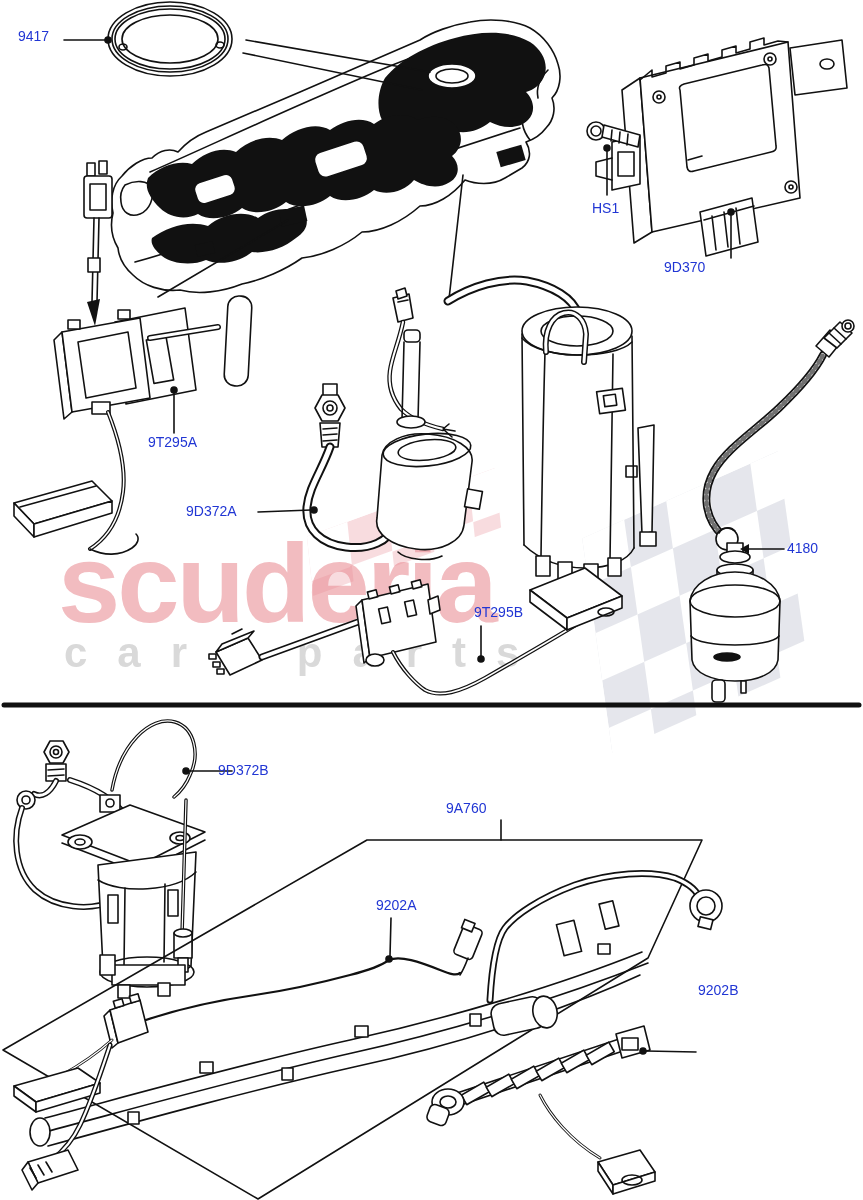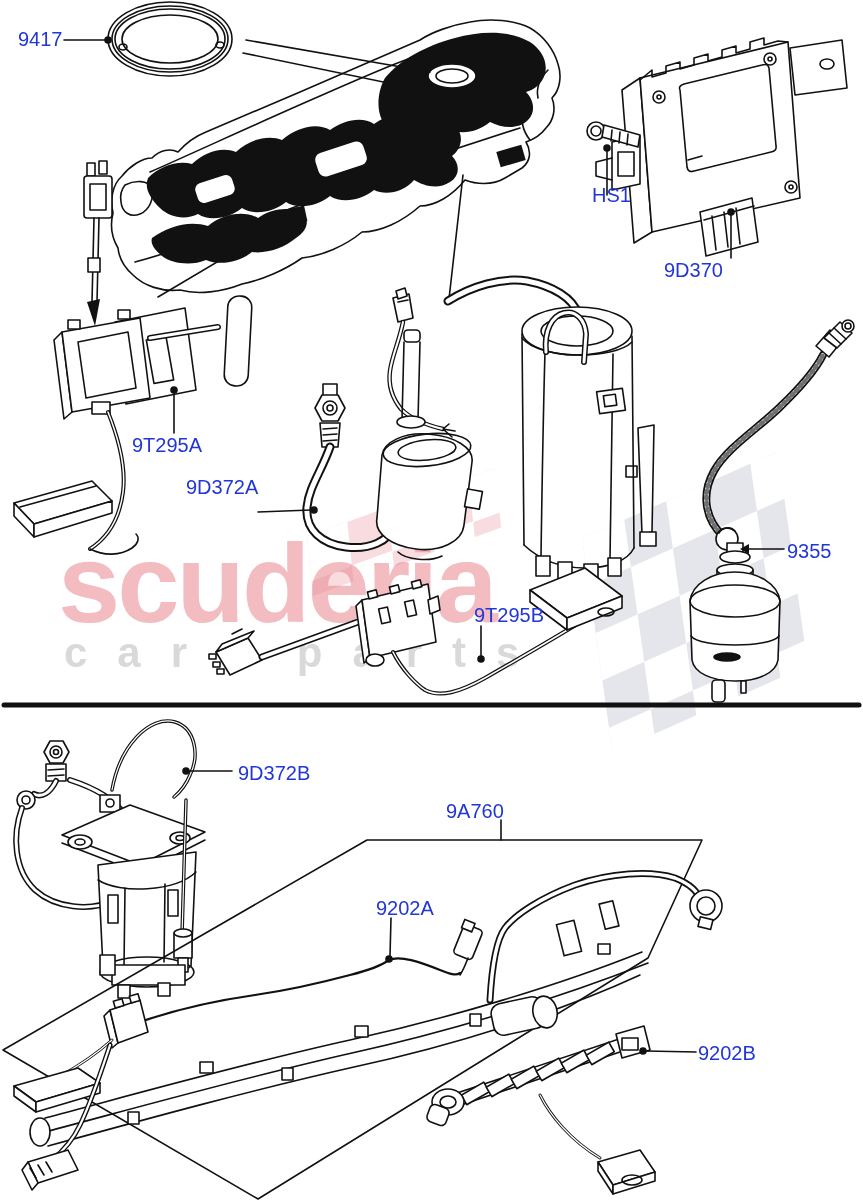--- a/index.html
+++ b/index.html
@@ -34,21 +34,21 @@
   }
   .flag.gray{left:588px;top:498px;width:214px;height:208px;transform:rotate(-24deg) skewX(-16deg);}
   .flag.pink{
     left:304px;top:503px;width:200px;height:58px;transform:rotate(-20deg) skewX(-14deg);opacity:.30;
     background-image:conic-gradient(var(--checker-pink) 25%, transparent 0 50%, var(--checker-pink) 0 75%, transparent 0);
     background-size:86px 86px;
   }
   svg.art{position:absolute;left:0;top:0;z-index:1;}
   .plabel{
     position:absolute;z-index:2;color:var(--label-color);
-    font-size:20px;letter-spacing:0px;white-space:nowrap;text-align:center;
+    font-size:14px;letter-spacing:0px;white-space:nowrap;text-align:center;
   }
 </style>
 </head>
 <body>
 
 <div class="stage">
 
   <div class="wm-brand">scuderia</div>
   <div class="wm-tagline">car parts</div>
   <div class="flag pink"></div>
@@ -391,23 +391,23 @@
       <polygon fill="#fff" points="598,1162 640,1150 655,1172 613,1185"></polygon>
       <polygon fill="#fff" points="598,1162 613,1185 613,1194 598,1171"></polygon>
       <polygon fill="#fff" points="613,1185 655,1172 655,1181 613,1194"></polygon>
       <ellipse cx="632" cy="1180" rx="10" ry="5"></ellipse>
       <line x1="696" y1="1052" x2="646" y2="1051"></line>
       <circle cx="643" cy="1051" r="3" fill="#111"></circle>
     </g>
   </svg>
 
   <div class="plabel" style="left:18px;top:28px">9417</div>
-  <div class="plabel" style="left:592px;top:184px">HS1</div>
+  <div class="plabel" style="left:592px;top:200px">HS1</div>
   <div class="plabel" style="left:664px;top:259px">9D370</div>
-  <div class="plabel" style="left:132px;top:434px">9T295A</div>
-  <div class="plabel" style="left:186px;top:476px">9D372A</div>
-  <div class="plabel" style="left:787px;top:540px">9355</div>
+  <div class="plabel" style="left:148px;top:434px">9T295A</div>
+  <div class="plabel" style="left:186px;top:503px">9D372A</div>
+  <div class="plabel" style="left:787px;top:540px">4180</div>
   <div class="plabel" style="left:474px;top:604px">9T295B</div>
-  <div class="plabel" style="left:238px;top:762px">9D372B</div>
+  <div class="plabel" style="left:218px;top:762px">9D372B</div>
   <div class="plabel" style="left:446px;top:800px">9A760</div>
   <div class="plabel" style="left:376px;top:897px">9202A</div>
-  <div class="plabel" style="left:698px;top:1042px">9202B</div>
+  <div class="plabel" style="left:698px;top:982px">9202B</div>
 </div>
 
 </body></html>

